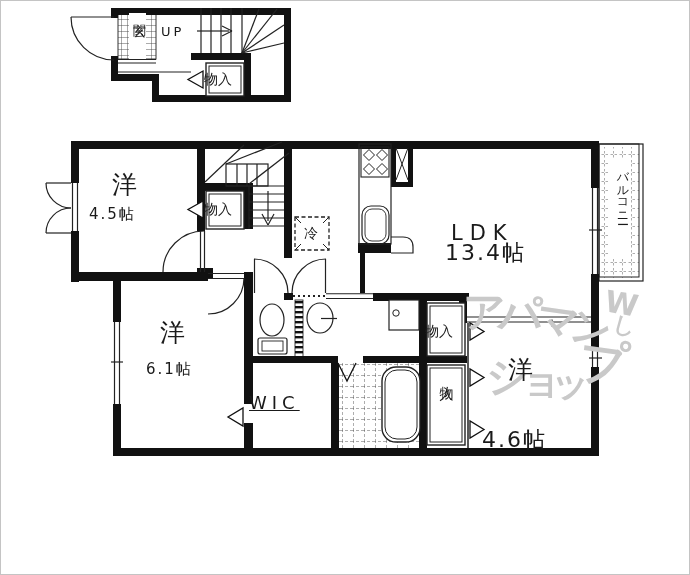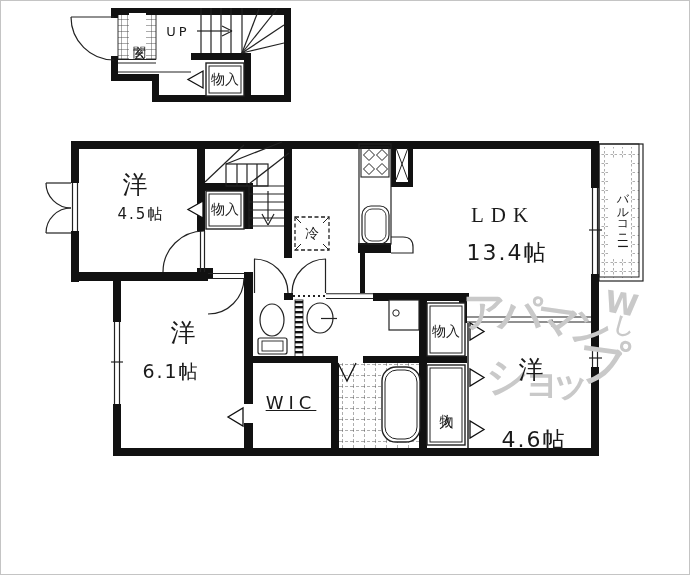--- a/index.html
+++ b/index.html
@@ -3,21 +3,21 @@
 <meta charset="utf-8">
 <style>
   html,body{margin:0;padding:0;background:#fff;}
   .stage{
     position:relative;width:690px;height:575px;background:#fff;
     border:1px solid #c4c4c4;box-sizing:border-box;overflow:hidden;
     font-family:"DejaVu Sans","Liberation Sans",sans-serif;
   }
   .plan-svg{position:absolute;left:0;top:0;}
   .lbl{
-    position:absolute;color:#1a1a1a;text-align:center;line-height:1.05;
+    position:absolute;color:#1a1a1a;text-align:left;line-height:1.05;
     white-space:nowrap;pointer-events:none;z-index:30;
   }
   .v{writing-mode:vertical-rl;text-orientation:upright;}
   .wm{
     position:absolute;color:#c9c9c9;font-weight:bold;z-index:5;line-height:1;
     pointer-events:none;
   }
   .lblbg{background:#fff;}
 </style>
 </head>
@@ -268,26 +268,26 @@
 
   <div class="lbl v lblbg" style="left:128px;top:12px;width:17px;height:46px;font-size:13px;letter-spacing:1px;">玄関</div>
   <div class="lbl" style="left:160px;top:24px;width:34px;font-size:13px;letter-spacing:3px;">UP</div>
   <div class="lbl" style="left:203px;top:71px;width:42px;font-size:14px;">物入</div>
 
   <div class="lbl" style="left:111px;top:171px;width:46px;font-size:25px;">洋</div>
   <div class="lbl" style="left:88px;top:206px;width:104px;font-size:15px;letter-spacing:2px;">4.5帖</div>
   <div class="lbl" style="left:203px;top:201px;width:42px;font-size:14px;">物入</div>
   <div class="lbl" style="left:303px;top:225px;width:16px;font-size:14px;">冷</div>
 
-  <div class="lbl" style="left:450px;top:203px;width:104px;font-size:21px;letter-spacing:7px;font-family:Liberation Serif, serif;">LDK</div>
+  <div class="lbl" style="left:450px;top:221px;width:104px;font-size:21px;letter-spacing:7px;">LDK</div>
   <div class="lbl" style="left:444px;top:240px;width:124px;font-size:22px;letter-spacing:2px;">13.4帖</div>
   <div class="lbl v" style="left:612px;top:162px;width:16px;height:98px;font-size:12px;">バルコニー</div>
 
   <div class="lbl" style="left:159px;top:319px;width:46px;font-size:25px;">洋</div>
-  <div class="lbl" style="left:118px;top:361px;width:104px;font-size:19px;letter-spacing:2px;">6.1帖</div>
+  <div class="lbl" style="left:145px;top:361px;width:104px;font-size:15px;letter-spacing:2px;">6.1帖</div>
   <div class="lbl" style="left:248px;top:393px;width:84px;font-size:18px;letter-spacing:5px;text-decoration:underline;">WIC</div>
   <div class="lbl" style="left:424px;top:323px;width:42px;font-size:14px;">物入</div>
   <div class="lbl v" style="left:437px;top:374px;width:16px;height:56px;font-size:14px;">物入</div>
 
   <div class="lbl" style="left:507px;top:356px;width:46px;font-size:25px;">洋</div>
   <div class="lbl" style="left:481px;top:391px;width:104px;font-size:22px;letter-spacing:2px;margin-top:36px;">4.6帖</div>
 
 </div>
 
 </body></html>

